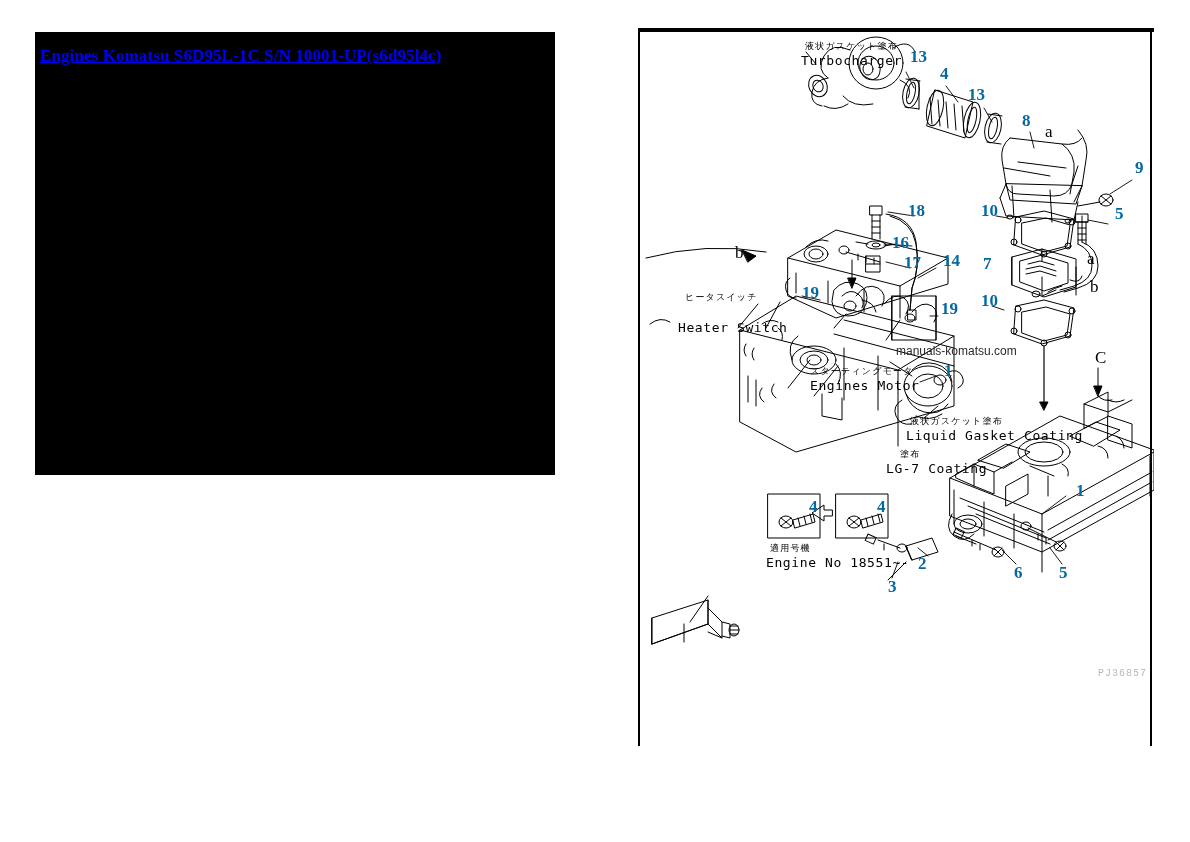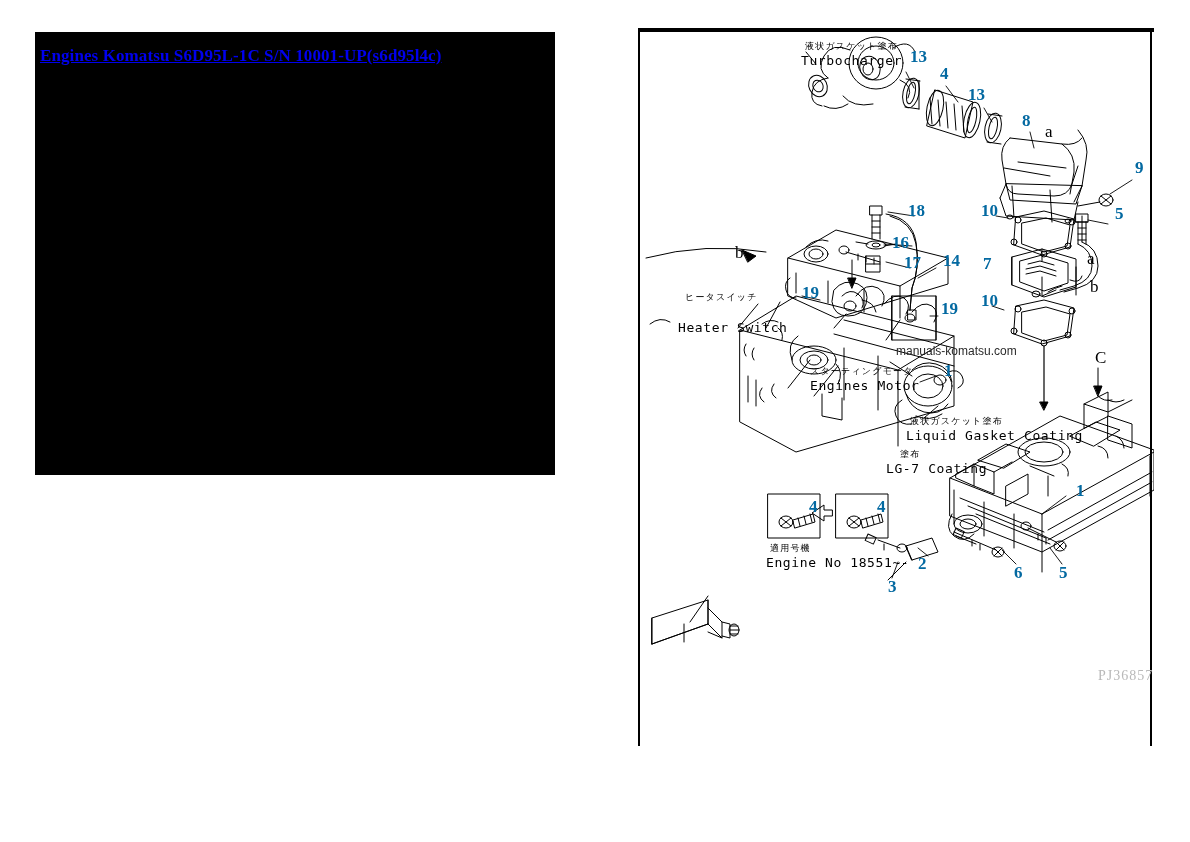--- a/index.html
+++ b/index.html
@@ -25,22 +25,22 @@
 
   
   .cal{position:absolute;color:#0369a1;font-family:"Liberation Serif",serif;
        font-weight:bold;font-size:17px;line-height:1;}
   .ref{position:absolute;color:#000;font-family:"Liberation Serif",serif;
        font-size:17px;line-height:1;}
   .jp{position:absolute;color:#000;font-family:"DejaVu Sans",sans-serif;
       font-size:9px;line-height:1.15;letter-spacing:1.2px;white-space:nowrap;}
   .en{position:absolute;color:#000;font-family:"DejaVu Sans Mono",monospace;
       font-size:13px;line-height:1.15;letter-spacing:.6px;white-space:nowrap;}
-  .figcode{position:absolute;color:#b9b9b9;font-family:Liberation Serif, serif;
-           font-size:14px;letter-spacing:1px;}
+  .figcode{position:absolute;color:#b9b9b9;font-family:Liberation Mono, monospace;
+           font-size:10px;letter-spacing:1px;}
   #watermark{position:absolute;left:258px;top:316px;color:#2b2b2b;
              font-family:"Liberation Sans",sans-serif;font-size:12px;
              white-space:nowrap;}
 </style>
 </head>
 <body>
 
 <div id="thumb-panel">
   <a id="thumb-link" href="#">Engines Komatsu S6D95L-1C S/N 10001-UP(s6d95l4c)</a>
 </div>

